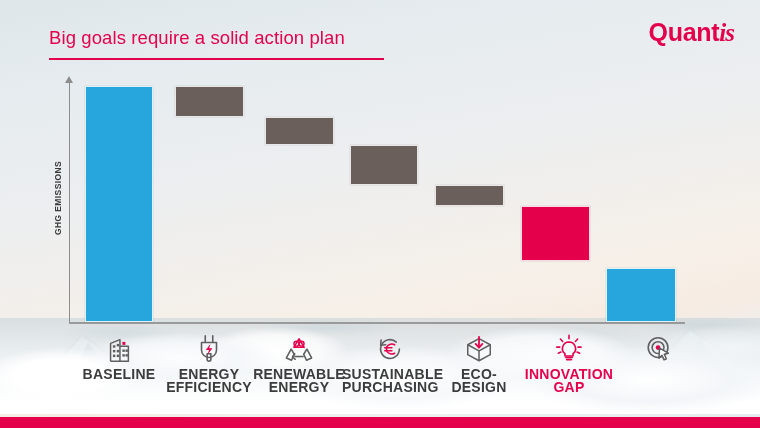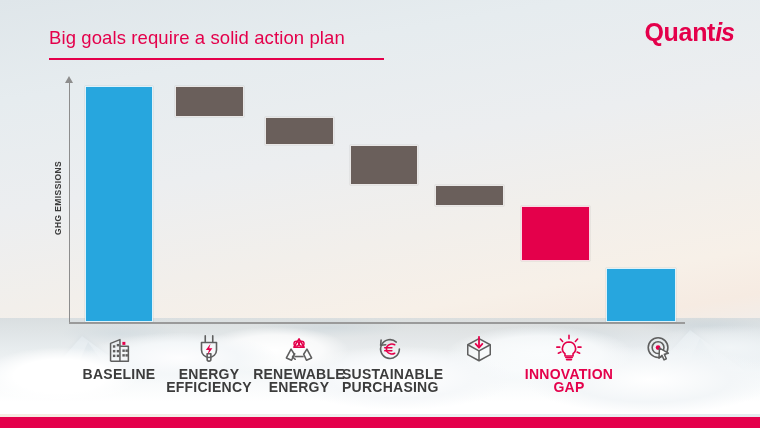--- a/index.html
+++ b/index.html
@@ -80,21 +80,21 @@
   .title-rule {
     position: absolute; left: 49px; top: 58px;
     width: 335px; height: 2px;
   }
   .logo {
     position: absolute; right: 26px; top: 20px;
     font-size: 25px; font-weight: 700; letter-spacing: -.3px;
     white-space: nowrap; line-height: 1;
   }
   .logo .it {
-    font-family: Liberation Sans, sans-serif;
+    font-family: Liberation Serif, serif;
     font-style: italic; font-weight: 700;
     letter-spacing: -1px;
     text-align: right;
   }
 
   
   .chart { position: absolute; left: 0; top: 0; width: 760px; height: 428px; }
   .axis-line {
     position: absolute; left: 69px; top: 80px; width: 1px; height: 243px;
     background: #8d8d8d;
@@ -237,20 +237,22 @@
       <div class="step" style="left: 431px;">
         <div class="icon-box">
           <svg width="30" height="30" viewBox="0 0 32 32">
     <path d="M16 5 L28 11.5 L16 18 L4 11.5 Z" fill="none" stroke="#5f5f5f" stroke-width="1.6" stroke-linejoin="round"></path>
     <path d="M4 11.5 V22 L16 28.5 V18" fill="none" stroke="#5f5f5f" stroke-width="1.6" stroke-linejoin="round"></path>
     <path d="M28 11.5 V22 L16 28.5" fill="none" stroke="#5f5f5f" stroke-width="1.6" stroke-linejoin="round"></path>
     <path d="M16 3 V14" fill="none" stroke="#e4004b" stroke-width="1.9" stroke-linecap="round"></path>
     <path d="M12.4 10.6 L16 14.6 L19.6 10.6" fill="none" stroke="#e4004b" stroke-width="1.9" stroke-linejoin="round" stroke-linecap="round"></path>
           </svg>
         </div>
+        <div class="step-label">ECO-
+DESIGN</div>
       </div>
       <div class="step accent" style="left: 521px; text-align: center;">
         <div class="icon-box">
           <svg width="30" height="30" viewBox="0 0 32 32">
     <path d="M16 8.5 a7 7 0 0 1 4.3 12.5 v2.5 h-8.6 v-2.5 A7 7 0 0 1 16 8.5 Z" fill="none" stroke="#e4004b" stroke-width="1.7" stroke-linejoin="round"></path>
     <path d="M12.6 25 h6.8 M13.4 27.3 h5.2" fill="none" stroke="#e4004b" stroke-width="1.7" stroke-linecap="round"></path>
     <path d="M16 1.5 V5 M6.8 5.4 L9.2 8 M25.2 5.4 L22.8 8 M3 14 H6.2 M28.8 14 H25.6 M4.6 20.5 L7.4 19.2 M27.4 20.5 L24.6 19.2" fill="none" stroke="#e4004b" stroke-width="1.7" stroke-linecap="round"></path>
           </svg>
         </div>
         <div class="step-label">INNOVATION

